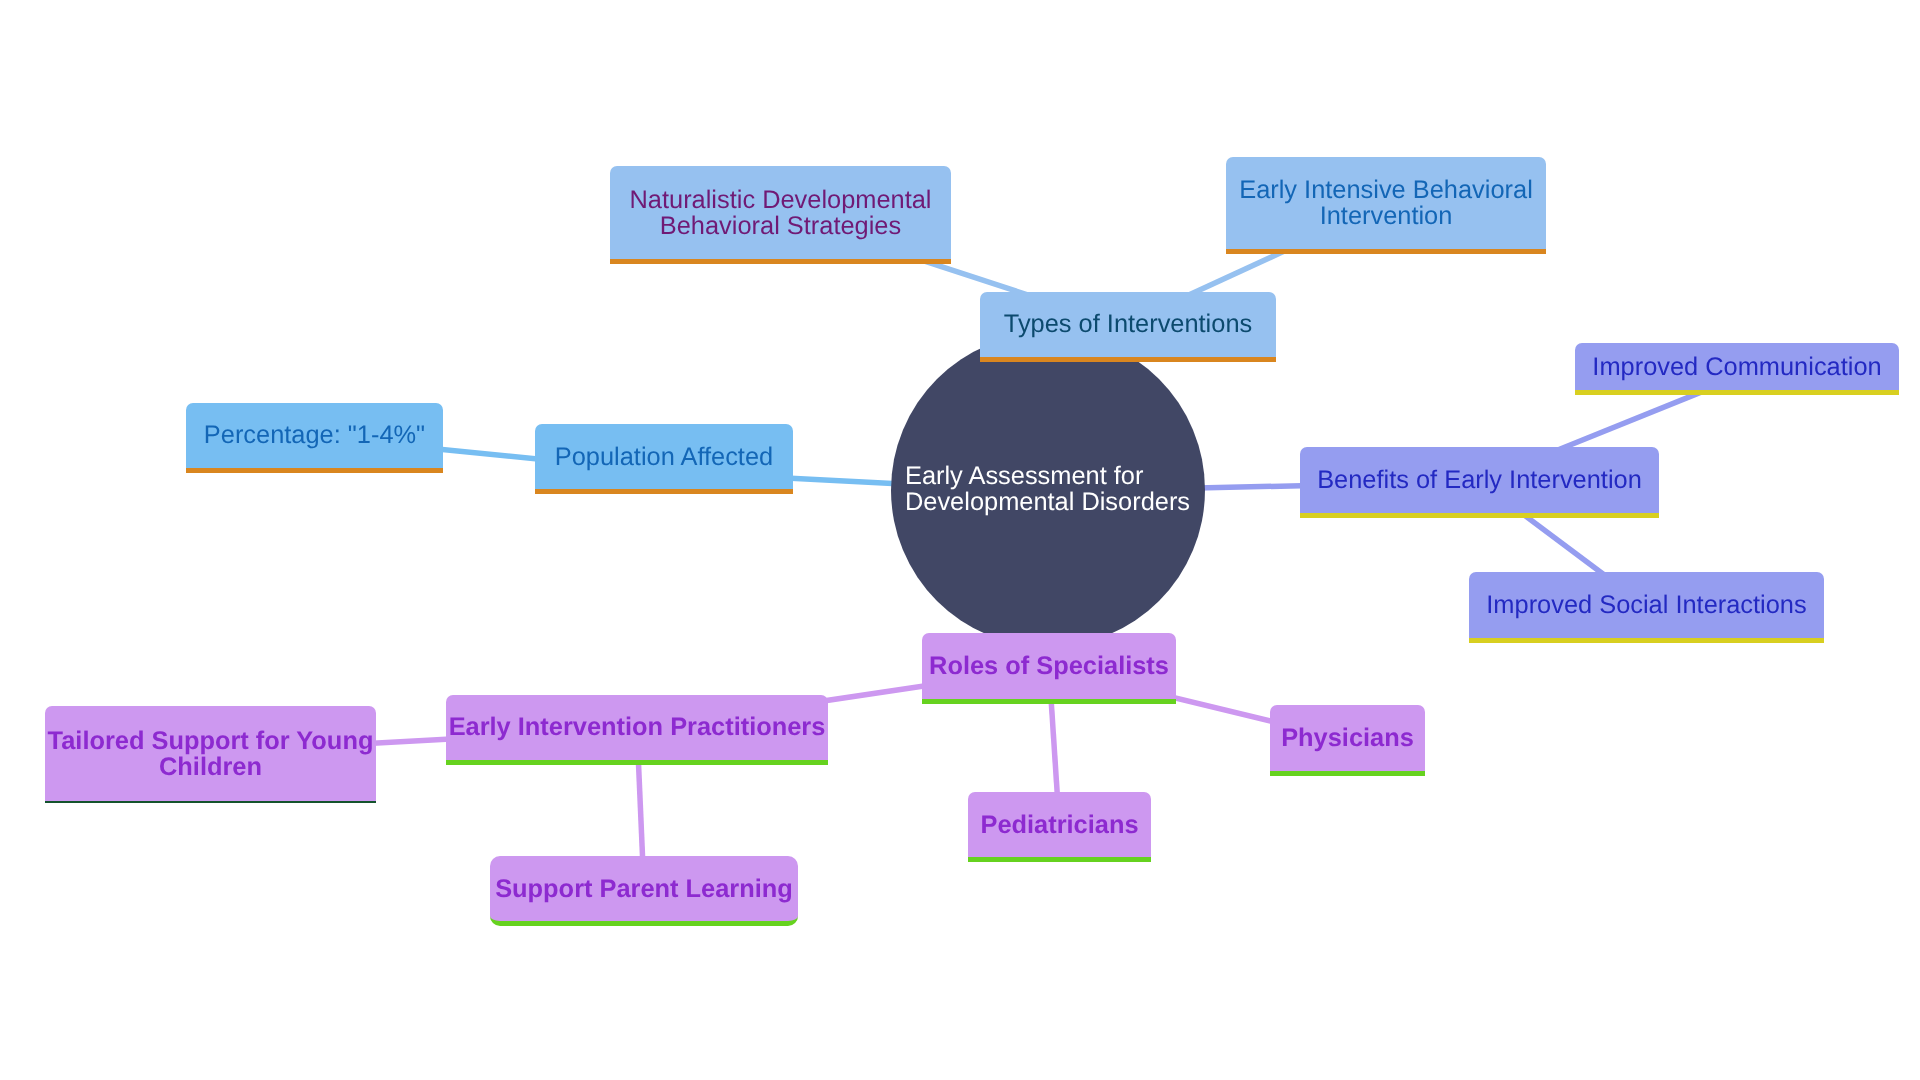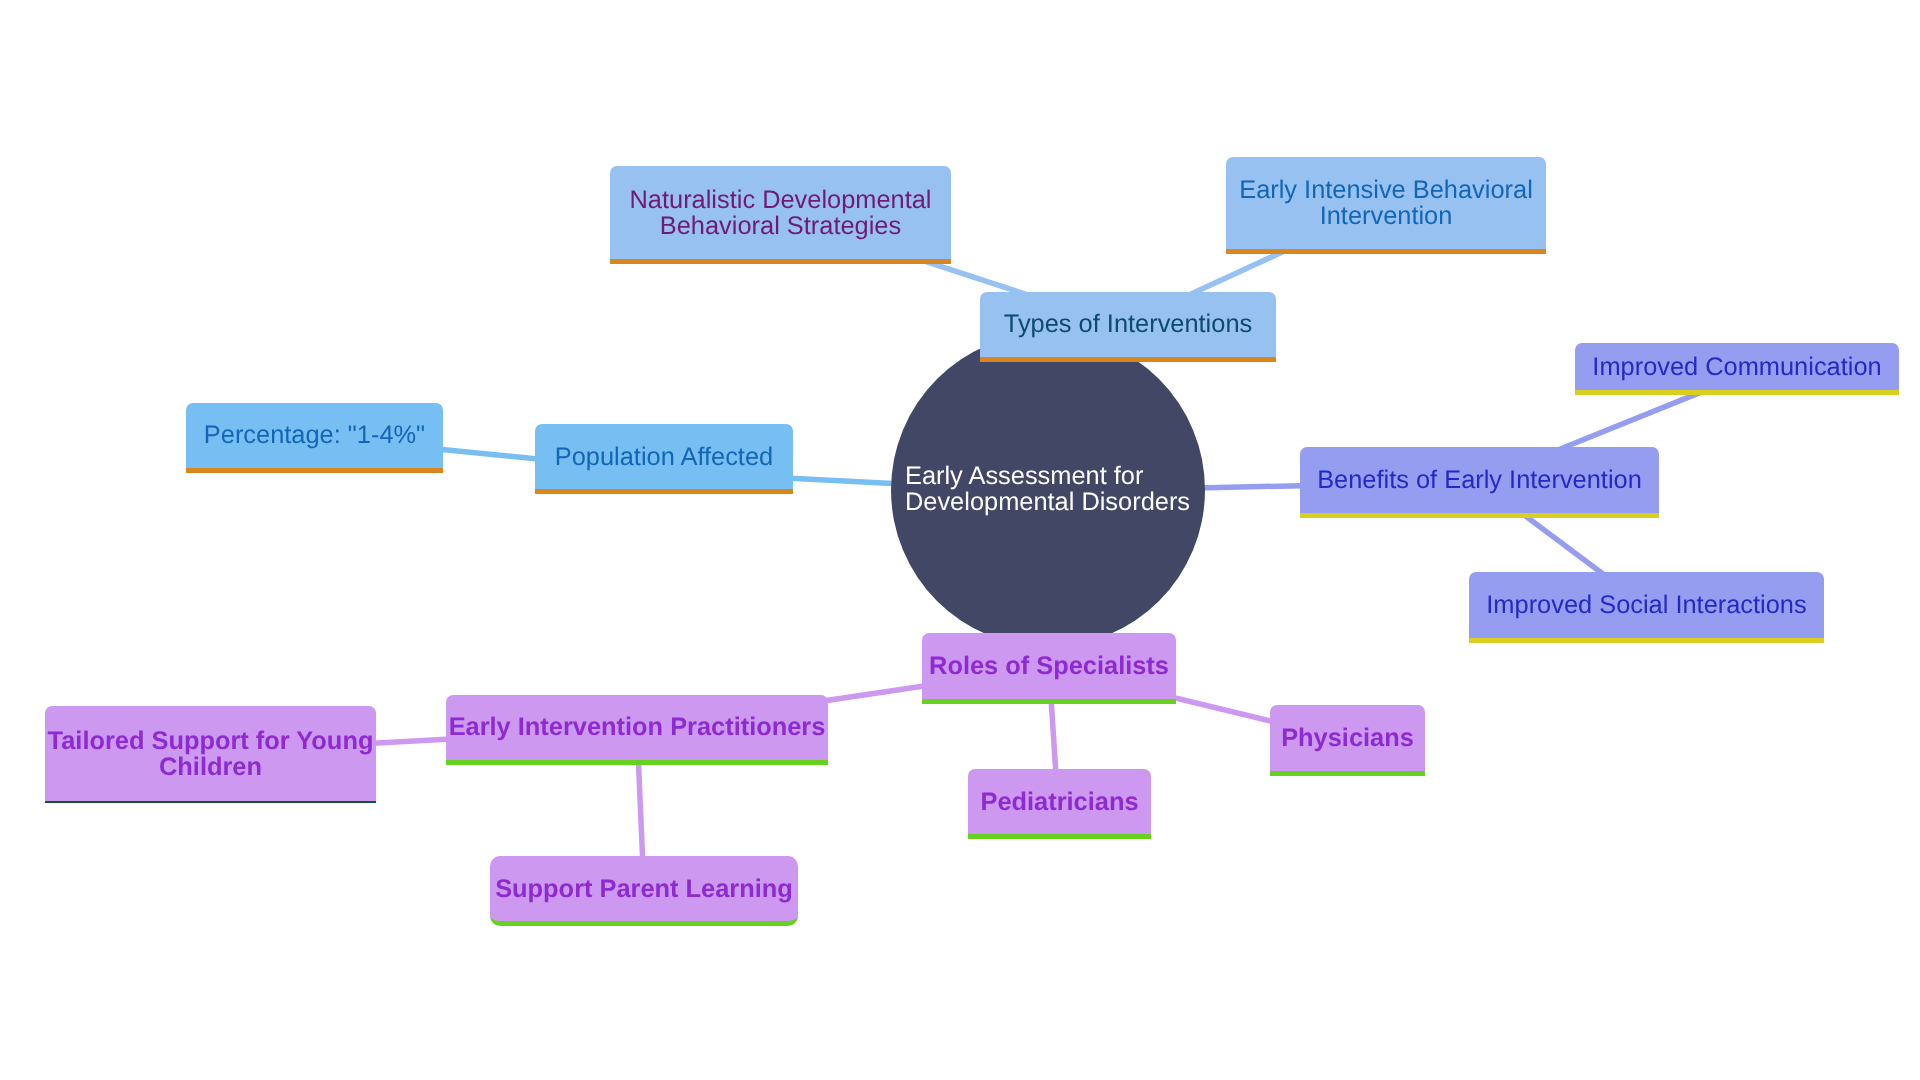--- a/index.html
+++ b/index.html
@@ -88,21 +88,21 @@
   </div>
 
   <div class="node n-b3" style="left:922px;top:633.2px;width:254px;height:70.4px;background:#cd98f0;color:#8d2ad0;border-bottom:5px solid #66d21f;">
     <span class="lbl">Roles of Specialists</span>
   </div>
 
   <div class="node n-b3" style="left:446px;top:694.5px;width:382px;height:70.4px;background:#cd98f0;color:#8d2ad0;border-bottom:5px solid #66d21f;">
     <span class="lbl">Early Intervention Practitioners</span>
   </div>
 
-  <div class="node n-b3" style="left:968px;top:769px;width:183px;height:70.4px;background:#cd98f0;color:#8d2ad0;border-bottom:5px solid #66d21f;align-items:center;">
+  <div class="node n-b3" style="left:968px;top:792px;width:183px;height:70.4px;background:#cd98f0;color:#8d2ad0;border-bottom:5px solid #66d21f;align-items:center;">
     <span class="lbl">Pediatricians</span>
   </div>
 
   <div class="node n-b3" style="left:1270px;top:705.4px;width:155px;height:70.4px;background:#cd98f0;color:#8d2ad0;border-bottom:5px solid #66d21f;">
     <span class="lbl">Physicians</span>
   </div>
 
   <div class="node n-b3" style="left:21px;top:706.25px;width:331px;height:96.6px;background:#cd98f0;color:#8d2ad0;border-bottom:2px solid #14532d;margin-left:24px;">
     <span class="lbl">Tailored Support for Young Children</span>
   </div>

